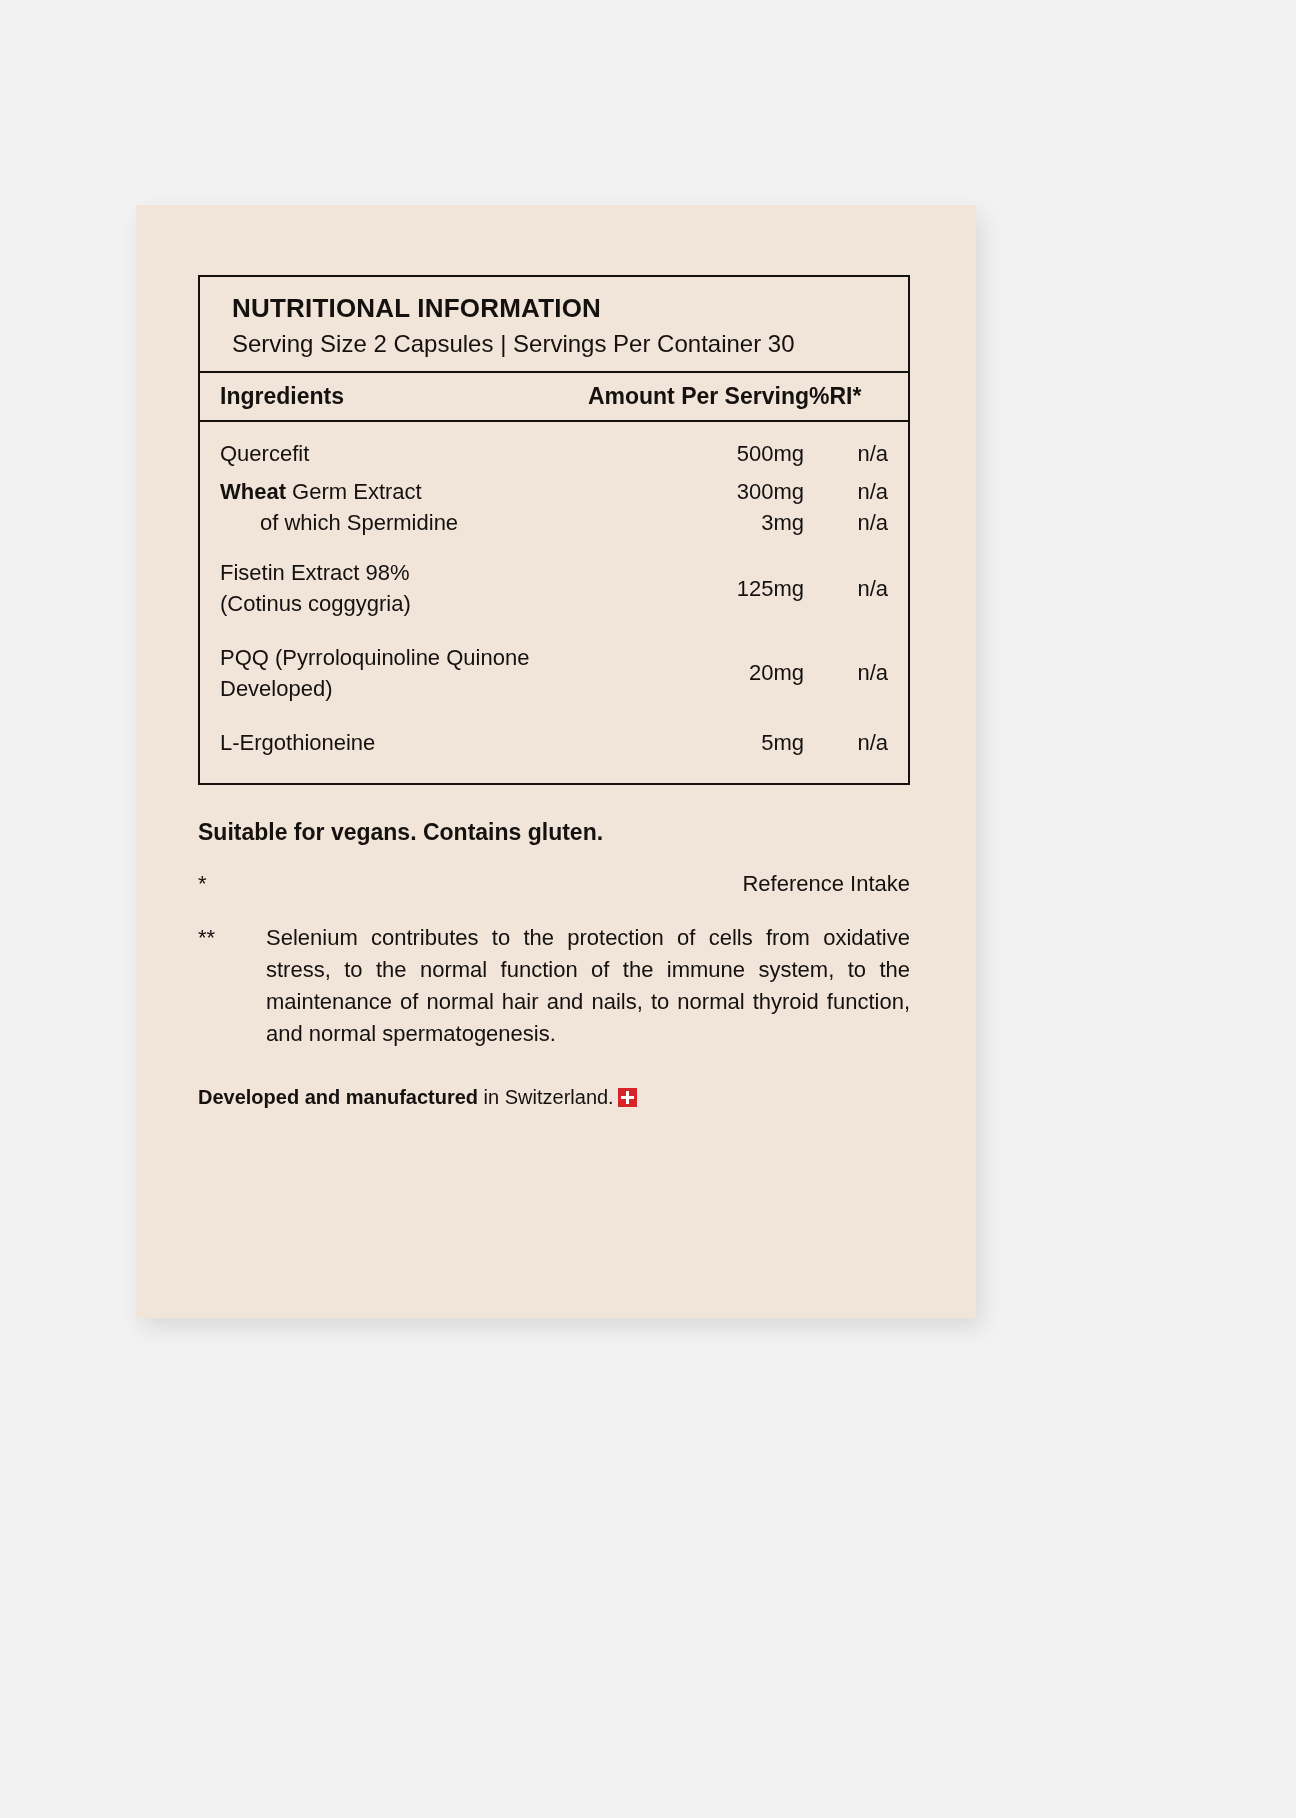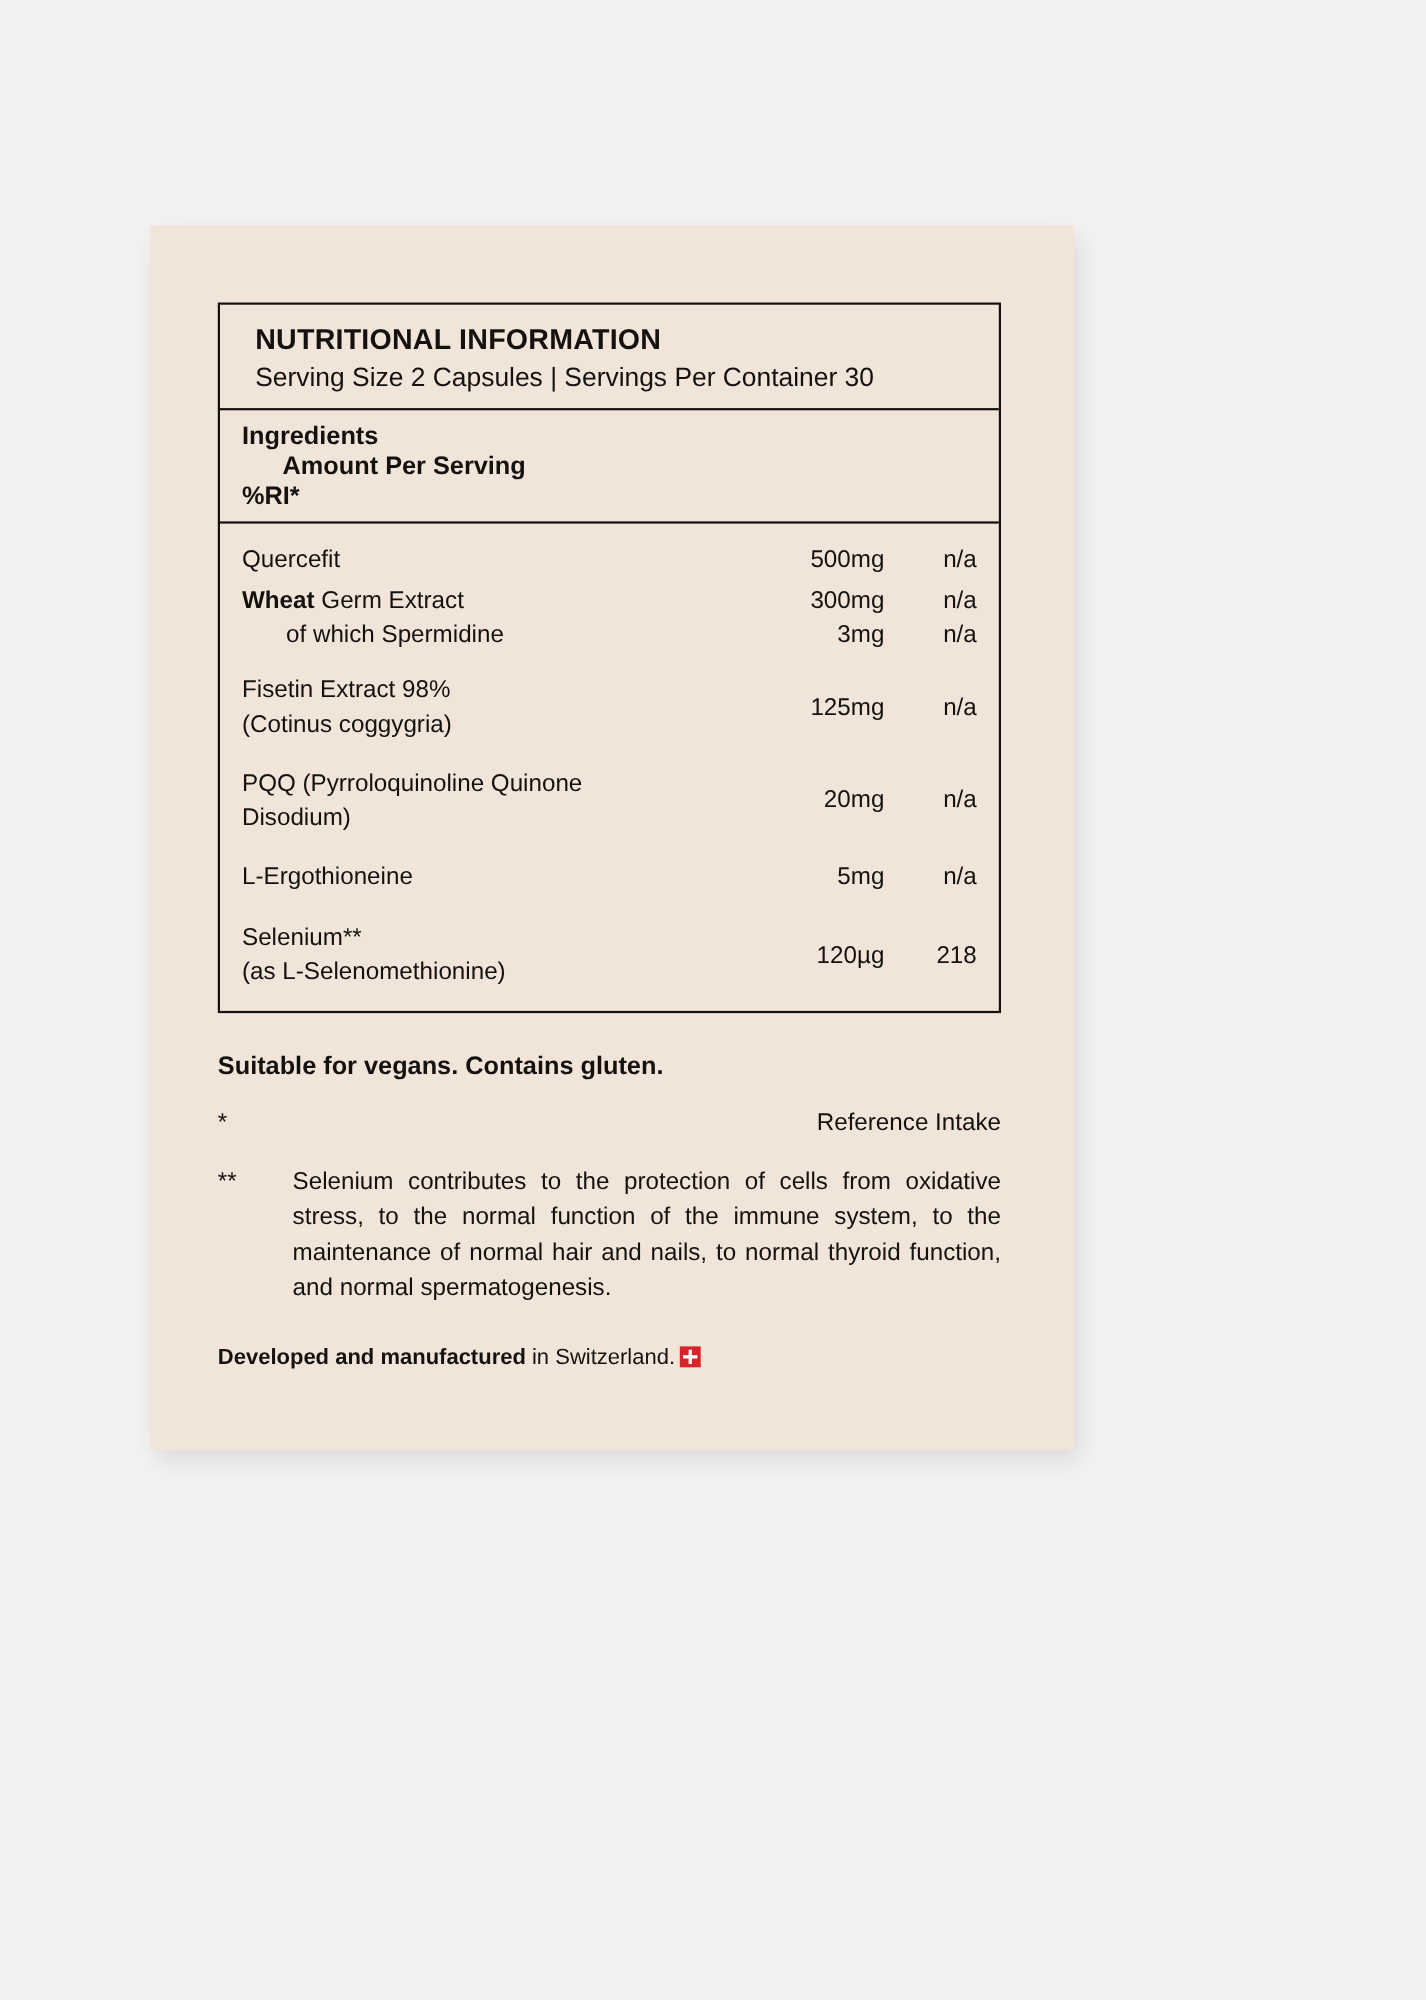--- a/index.html
+++ b/index.html
@@ -49,25 +49,24 @@
   }
   .nutri-sub {
     font-size: 24px;
     line-height: 1.35;
     margin-top: 4px;
   }
 
   .col-head {
     display: flex;
     align-items: baseline;
-    padding: 10px 36px 10px 20px;
+    padding: 10px 15px 10px 20px;
     border-bottom: 2px solid #14110f;
     font-weight: bold;
     font-size: 23px;
-    flex-direction: column;
   }
   .col-ing { flex: 1 1 auto; }
   .col-amt { width: 258px; text-align: right; }
   .col-ri  { width: 84px; text-align: left; }
 
   .rows {
     padding: 10px 20px 18px 20px;
   }
   .row {
     display: flex;
@@ -174,40 +173,32 @@
             <span>Fisetin Extract 98%</span><br>
             <span>(Cotinus coggygria)</span>
           </div>
           <div class="amt">125mg</div>
           <div class="ri">n/a</div>
         </div>
 
         <div class="row" style="margin-top:16px">
           <div class="name">
             <span>PQQ (Pyrroloquinoline Quinone</span><br>
-            <span>Disodium)</span>
+            <span>Developed)</span>
           </div>
           <div class="amt">20mg</div>
           <div class="ri">n/a</div>
         </div>
 
         <div class="row" style="margin-top:14px">
           <div class="name"><span>L-Ergothioneine</span></div>
           <div class="amt">5mg</div>
           <div class="ri">n/a</div>
         </div>
 
-        <div class="row" style="margin-top:14px">
-          <div class="name">
-            <span>Selenium**</span><br>
-            <span>(as L-Selenomethionine)</span>
-          </div>
-          <div class="amt">120µg</div>
-          <div class="ri">218</div>
-        </div>
 
       </div>
     </div>
 
     <div class="vegan">Suitable for vegans. Contains gluten.</div>
 
     <div class="note">
       <div class="mark">*</div>
       <div class="body nojust">Reference Intake</div>
     </div>

